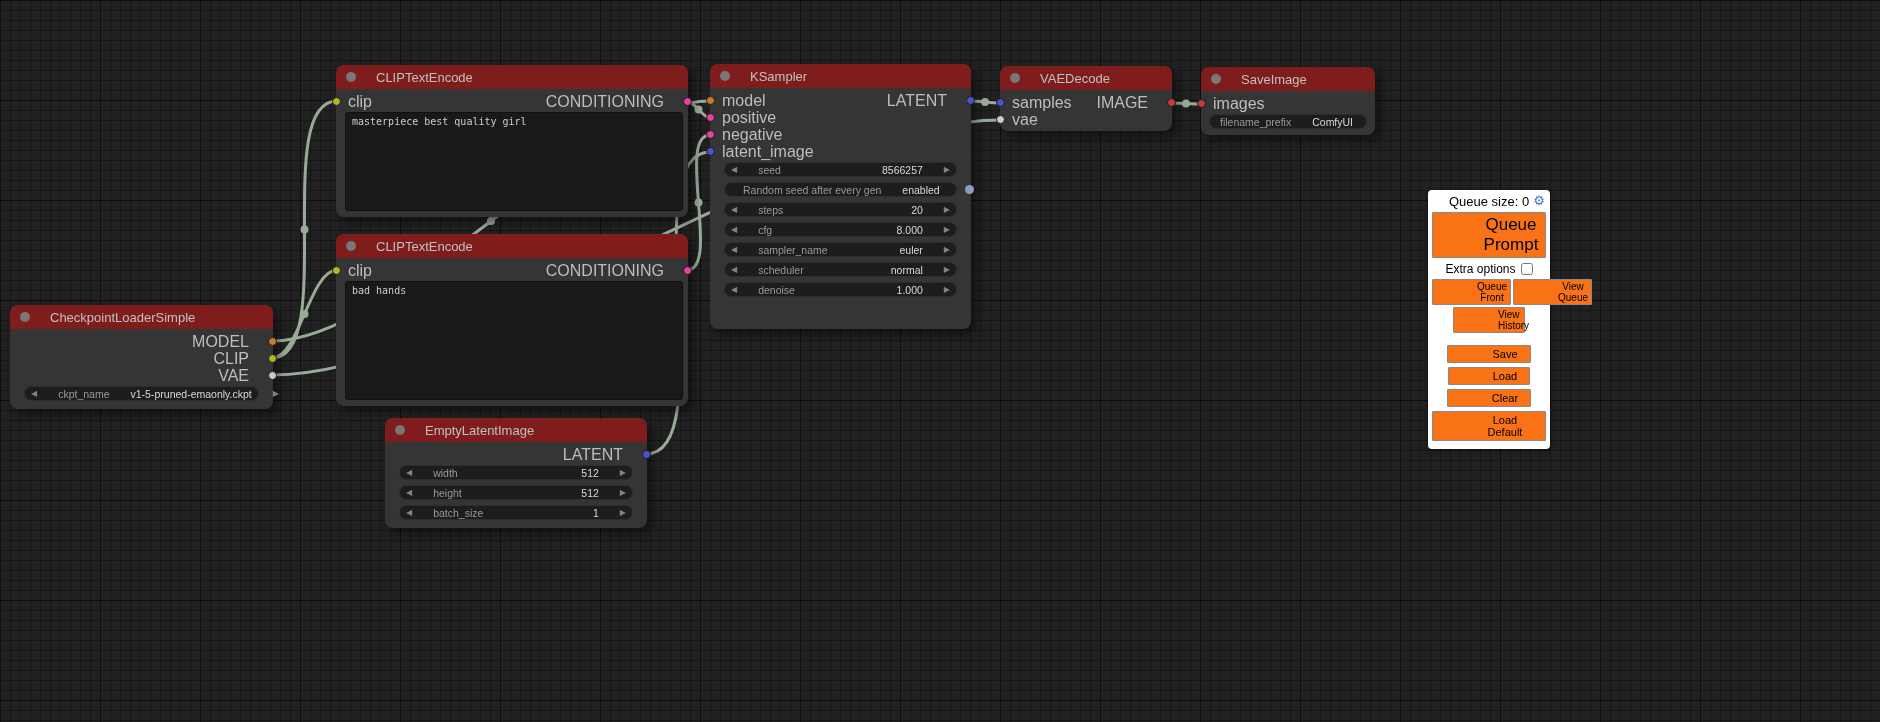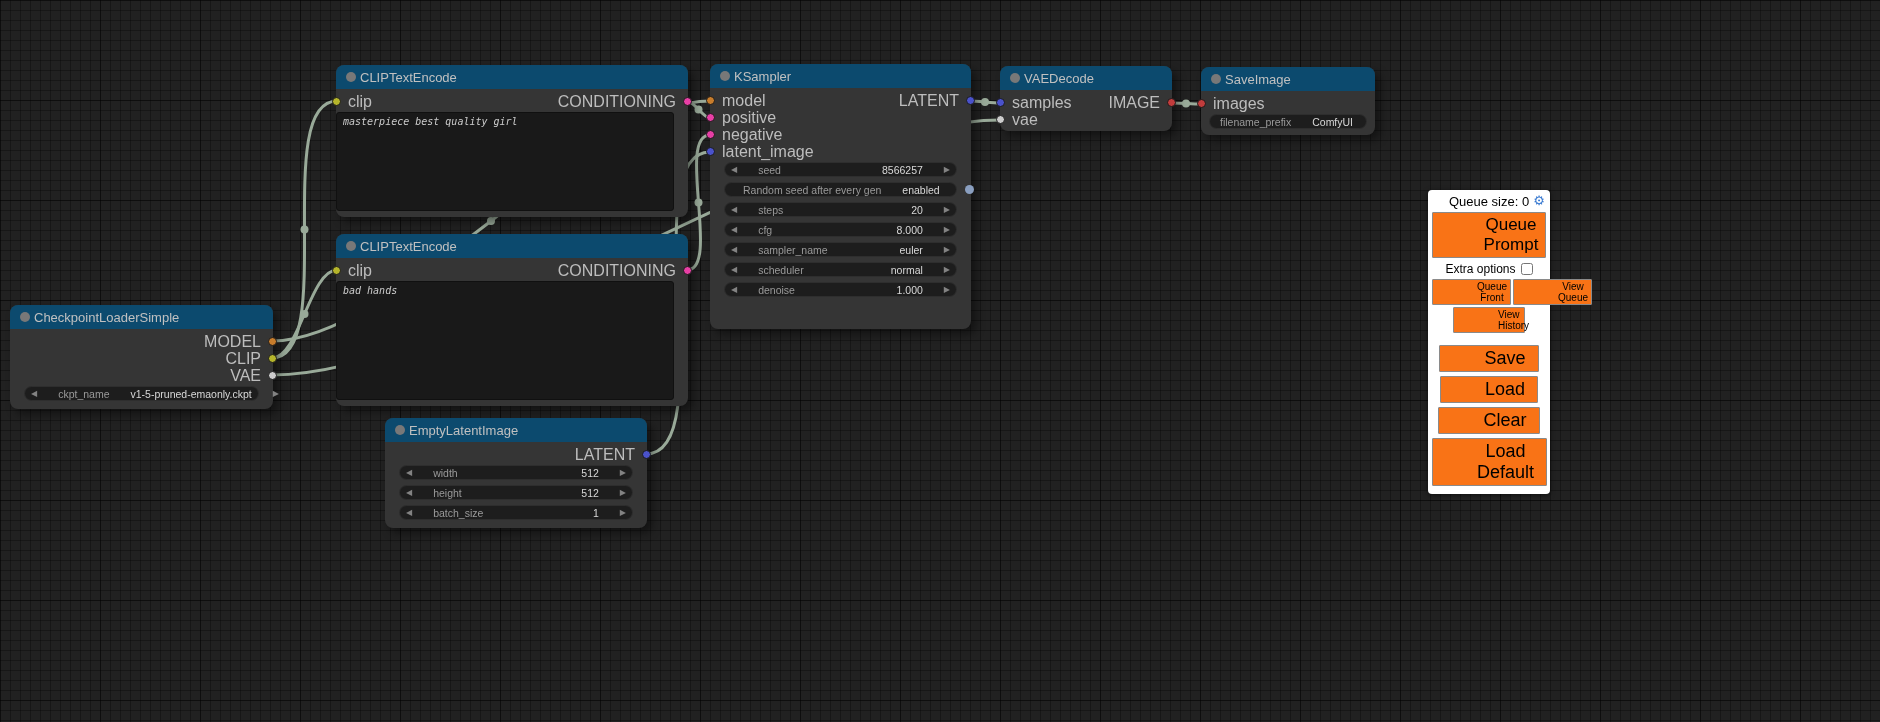--- a/index.html
+++ b/index.html
@@ -19,53 +19,53 @@
 
   #links { position:absolute; left:0; top:0; z-index:1; }
   #links path.link { stroke:var(--link-color); stroke-width:3; fill:none; }
 
   .node {
     position:absolute; z-index:2;
     background:#353535; border-radius:8px;
     box-shadow:5px 5px 10px rgba(0,0,0,0.45);
   }
   .node-title {
-    height:24px; background:#0c4a6e; border-radius:8px 8px 0 0;
-    display:flex; align-items:center; gap:4px; padding:0 10px;
+    height:24px; background:#7f1d1d; border-radius:8px 8px 0 0;
+    display:flex; align-items:center; gap:20px; padding:0 10px;
     color:#c0c0c0; font-size:13px; white-space:nowrap;
   }
   .title-dot { width:10px; height:10px; border-radius:50%; background:#787878; flex:none; }
   .node-body { padding-top:4px; }
 
   .slot-row {
     position:relative; height:17px; display:flex; align-items:center;
     font-size:16px; color:#bdbdbd;
   }
   .slot-in  { display:flex; align-items:center; gap:7px; }
   .slot-in .dot  { margin-left:-4px; }
-  .slot-out { display:flex; align-items:center; gap:7px; margin-left:auto;justify-content:flex-end; }
+  .slot-out { display:flex; align-items:center; gap:19px; margin-left:auto;justify-content:flex-end; }
   .slot-out .dot { margin-right:-4px; }
   .dot { width:9px; height:9px; border-radius:50%; flex:none; border:1px solid #1a1a1a; background:#888; }
 
   .widget {
     height:15px; margin:0 14px 5px; padding:0 6px;
     background:#1d1d1d; border:1px solid #2e2e2e; border-radius:8px;
     display:flex; align-items:center; gap:21px;
     font-size:10.5px; color:#9a9a9a; white-space:nowrap;
   }
   .warrow { color:#828282; font-size:8px; line-height:1; }
   .wlabel { color:#9a9a9a; }
   .wvalue { margin-left:auto; color:#d8d8d8; }
   .toggle-dot { width:9px; height:9px; border-radius:50%; flex:none; background:#8a9fc0; margin-left:4px; }
 
   .node textarea {
-    display:block; margin:2px 0; width:calc(100% - 14px);
+    display:block; margin:2px 9px; width:calc(100% - 14px);
     background:#191919; border:1px solid #101010; border-radius:3px;
     color:#cccccc; font-family:"DejaVu Sans Mono",monospace; font-size:10px;
-    padding:3px 6px; resize:none; outline:none; overflow:hidden;font-style:italic;
+    padding:3px 6px; resize:none; outline:none; overflow:hidden;
   }
 
   
   #menu {
     position:absolute; left:1428px; top:190px; width:122px; z-index:3;
     background:#ffffff; color:#000; border-radius:4px;
     box-shadow:0 1px 5px rgba(0,0,0,0.55);
     padding:2px 4px 8px; text-align:center;
   }
   .menu-head { position:relative; height:18px; display:flex; align-items:center; justify-content:center; font-size:13px; }
@@ -73,21 +73,21 @@
   #menu button {
     font-family:"Liberation Sans",sans-serif; background:#f97316;
     border:1px solid #8a8a8a; border-radius:1px; color:#000; cursor:pointer;padding-left:44px;
   }
   .btn-queue { width:100%; font-size:17px; padding:2px 0; margin:2px 0 3px; }
   .extra { display:flex; align-items:center; justify-content:center; gap:5px; font-size:12px; margin:1px 0 3px; }
   .extra input { width:12px; height:12px; }
   .row2 { display:flex; justify-content:space-between; gap:2px; margin-bottom:2px; }
   .btn-small { font-size:10px; padding:1px 3px; flex:1; }
   .btn-history { font-size:10px; padding:1px 6px; margin:0 auto; display:block; width:72px; }
-  .btn-big { display:block; margin:4px auto 0; font-size:18px; padding:2px 12px; }
+  .btn-big { display:block; margin:4px auto 0; font-size:11px; padding:2px 12px; }
   .btn-save { margin-top:12px; }
 </style>
 </head>
 <body>
 
 <div id="canvas">
 
   <svg id="links" width="1880" height="722">
     <path class="link" d="M272,341 C397,341 585,101 710,101"></path>
     <path class="link" d="M272,358 C338,358 271,101 337,101"></path>

